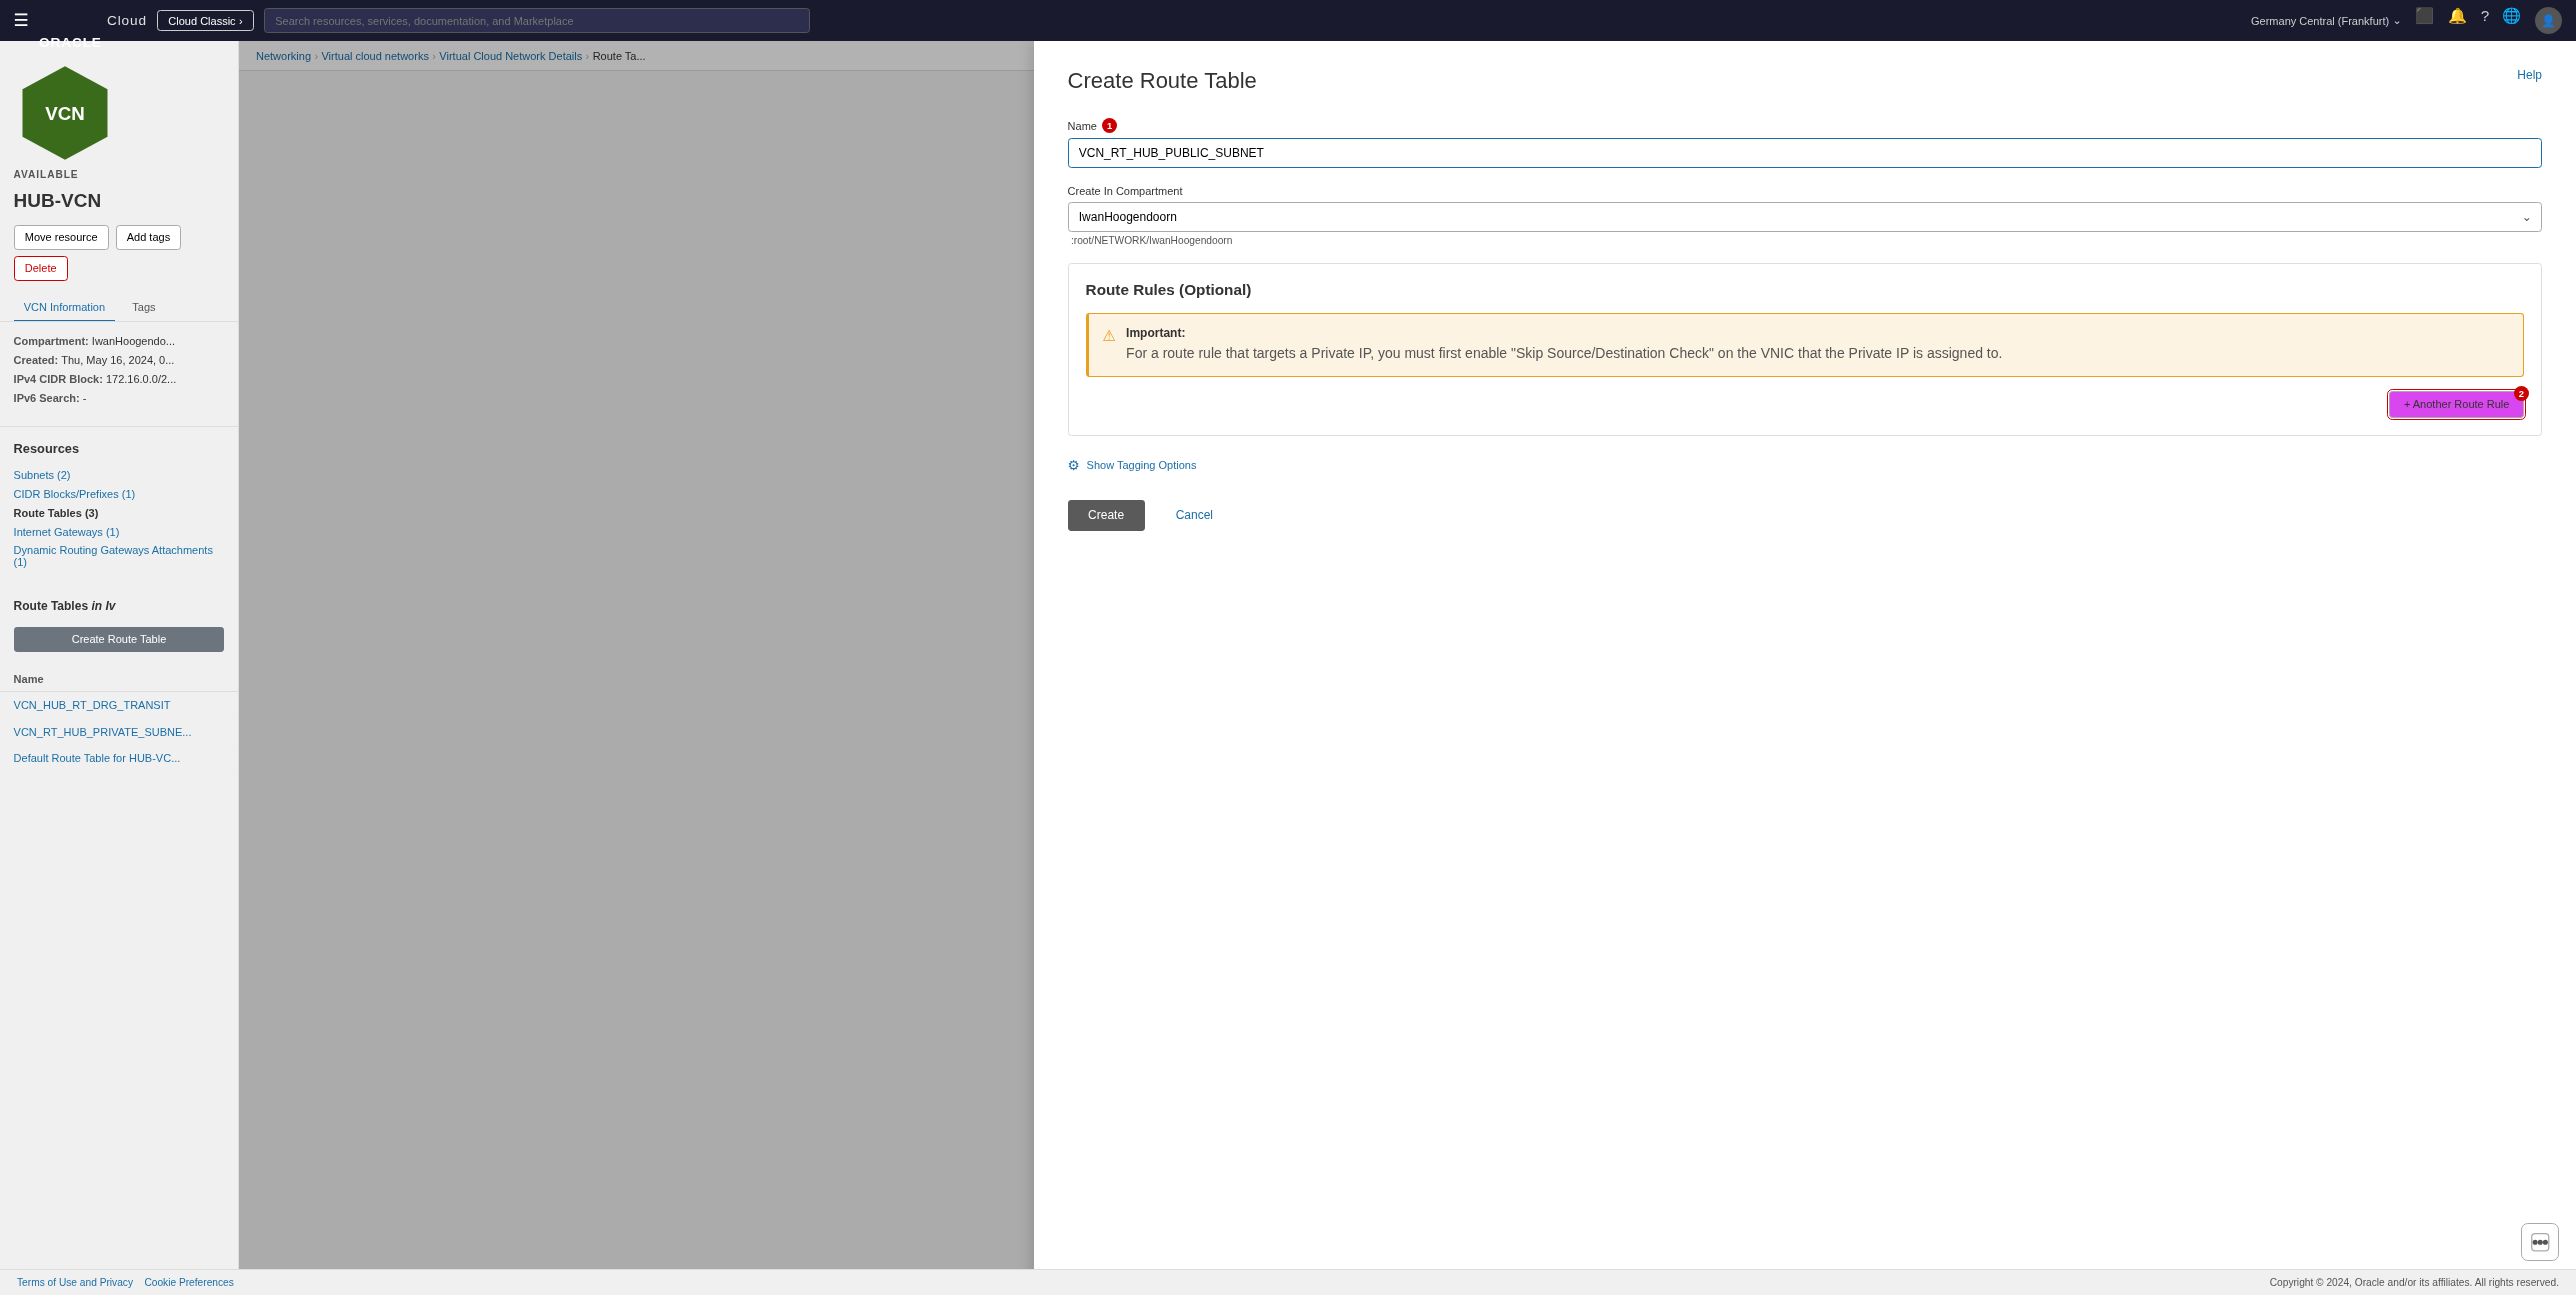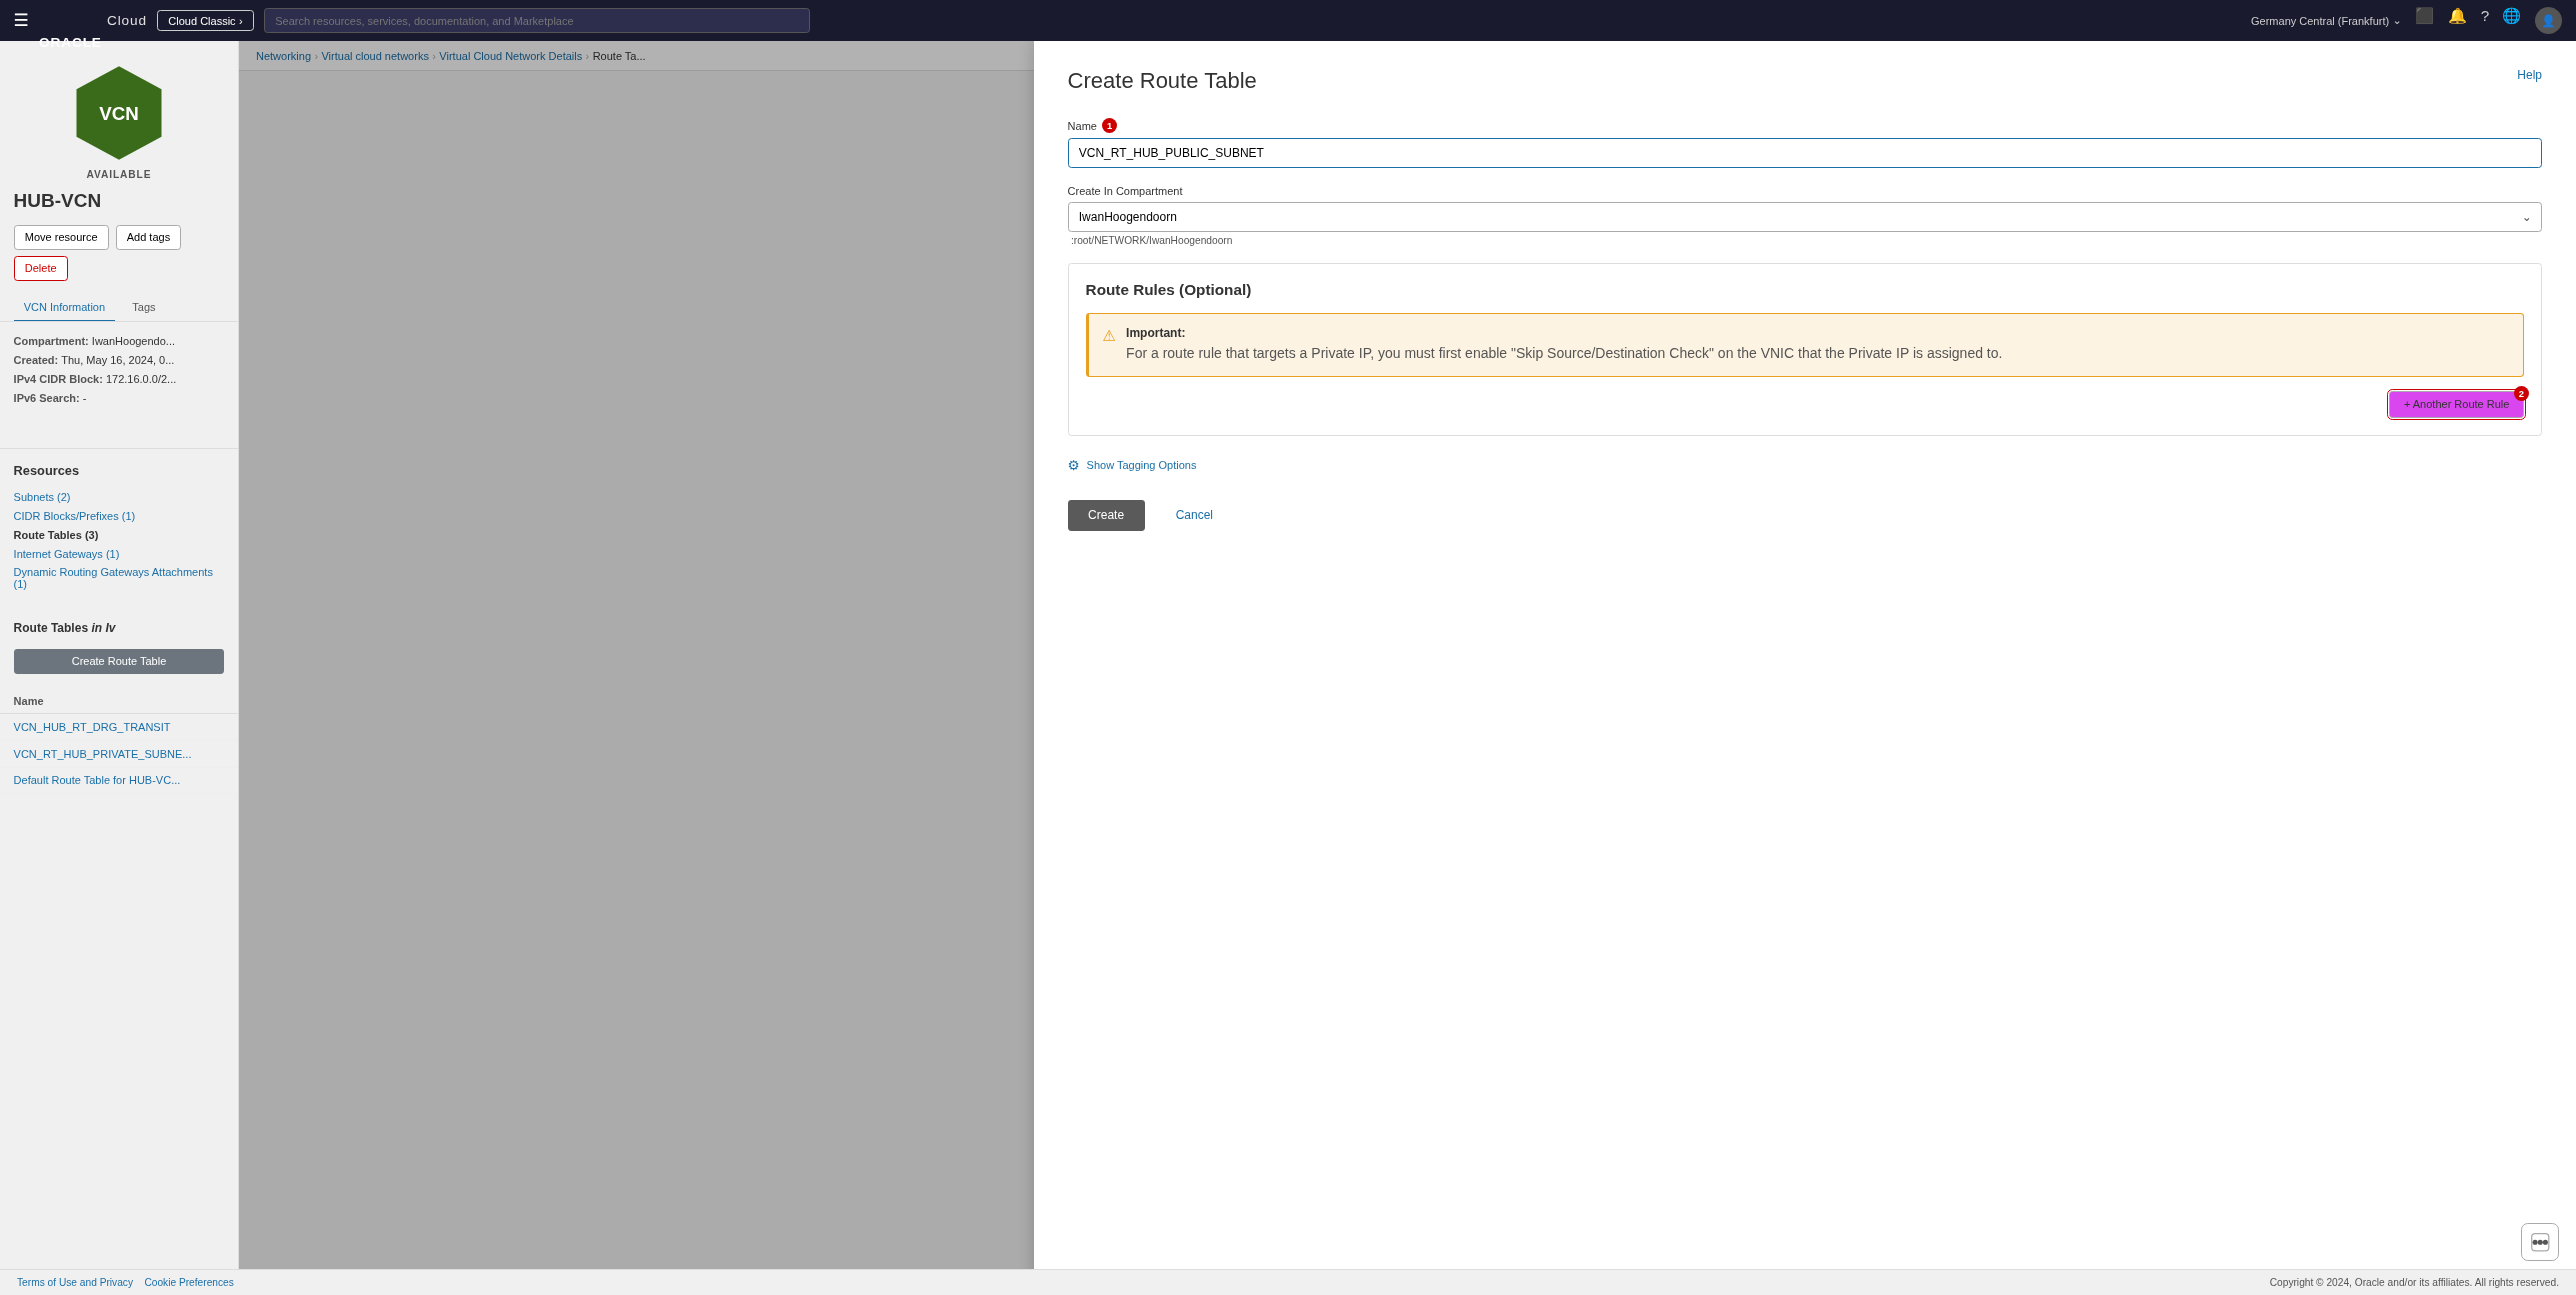--- a/index.html
+++ b/index.html
@@ -60,21 +60,20 @@
       background: #f0f0f0;
       flex-shrink: 0;
       display: flex;
       flex-direction: column;
       border-right: 0.9px solid #ddd;
       overflow-y: auto;
     }
     .vcn-icon-area {
       display: flex;
       flex-direction: column;
-      align-items: center;
       padding: 20.5px 13.6px 10.2px;
     }
     .vcn-hexagon {
       width: 102px;
       height: 102px;
       position: relative;
       display: flex;
       align-items: center;
       justify-content: center;
     }
@@ -83,21 +82,21 @@
     .vcn-title { font-size: 19px; font-weight: 600; color: #333; padding: 0 13.6px 13.6px; }
     .sidebar-actions { display: flex; gap: 6.8px; padding: 0 13.6px 13.6px; flex-wrap: wrap; }
     .sidebar-btn { border: 0.9px solid #aaa; background: white; padding: 5.1px 10.2px; border-radius: 3.4px; font-size: 11px; cursor: pointer; }
     .sidebar-btn.danger { border: 0.9px solid #c00; color: #c00; }
     .vcn-tabs { display: flex; border-bottom: 0.9px solid #ddd; padding: 0 13.6px; gap: 6.8px; text-align: right; }
     .vcn-tab { padding: 6.8px 10.2px; font-size: 11px; cursor: pointer; border-bottom: 1.7px solid transparent; color: #555; }
     .vcn-tab.active { border-bottom: 1.7px solid #1a6fa8; color: #1a6fa8; }
     .vcn-info { padding: 13.6px; font-size: 11px; color: #333; }
     .vcn-info-row { margin-bottom: 6.8px; }
     .vcn-info-row strong { color: #555; }
-    .resources-section { padding: 13.6px; border-top: 0.9px solid #ddd; margin-top: 24px; }
+    .resources-section { padding: 13.6px; border-top: 0.9px solid #ddd; margin-top: 2px; }
     .resources-title { font-size: 12.8px; font-weight: 700; color: #333; margin-bottom: 10.2px; }
     .resource-link { display: block; color: #1a6fa8; font-size: 11px; padding: 3.4px 0; cursor: pointer; text-decoration: none; }
     .resource-link.active { font-weight: 700; color: #333; text-decoration: none; }
     .route-tables-header { font-size: 12px; font-weight: 700; padding: 13.6px; }
     .route-tables-header em { font-style: italic; }
     .create-rt-btn { margin: 0 13.6px 13.6px; background: #6c757d; color: white; border: none; padding: 6.8px 13.6px; border-radius: 3.4px; font-size: 11px; cursor: pointer; }
     .table-header { padding: 6.8px 13.6px; font-weight: 600; font-size: 11px; color: #555; border-bottom: 0.9px solid #ddd; }
     .table-link { display: block; padding: 6.8px 13.6px; color: #1a6fa8; font-size: 11px; cursor: pointer; border-bottom: 0.9px solid #eee; }
 
     

